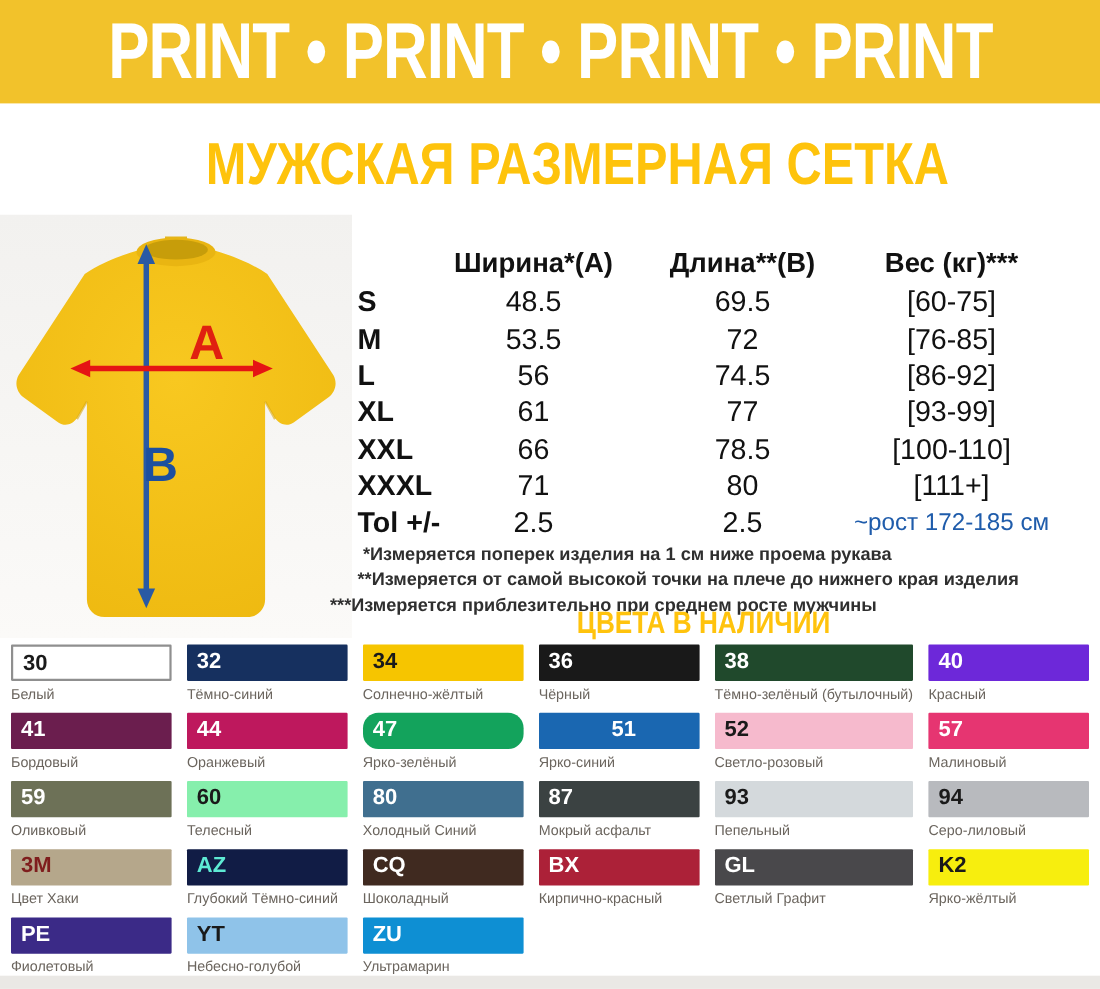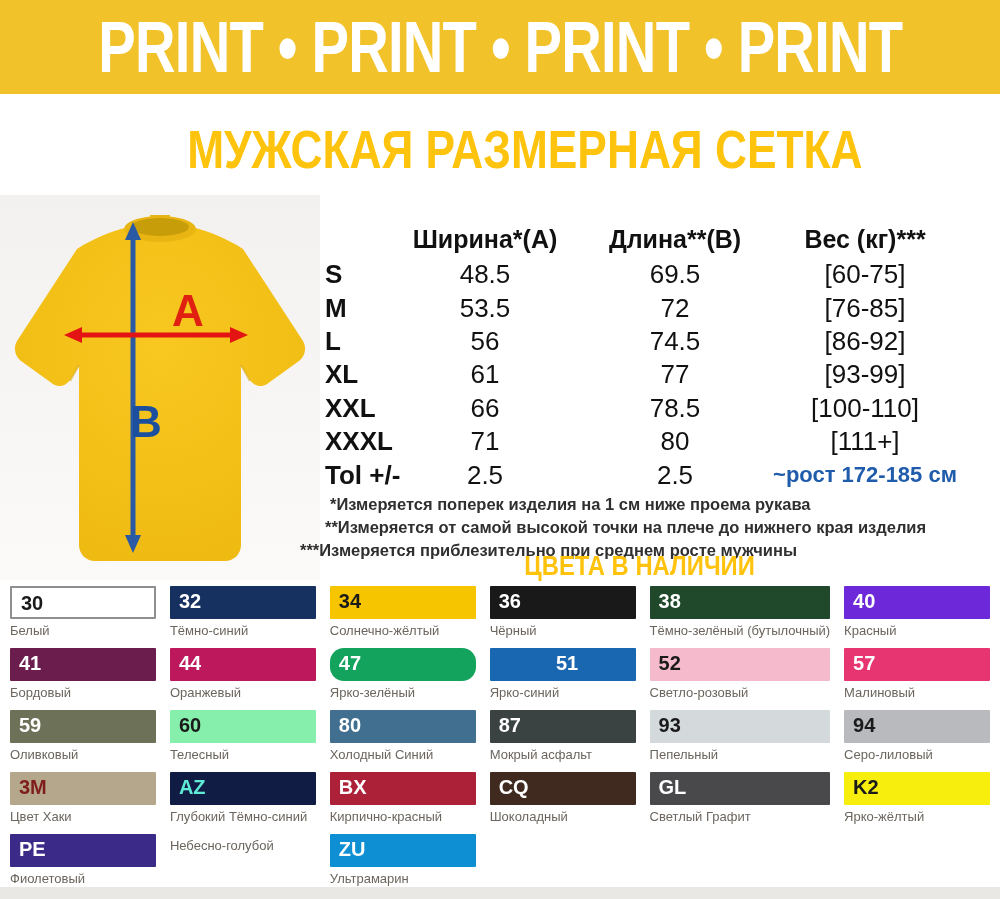--- a/index.html
+++ b/index.html
@@ -20,21 +20,21 @@
   
   .photo{position:absolute;left:0;top:195px;width:320px;height:385px;}
 
   
   .size-table{position:absolute;left:325px;top:220px;display:grid;
               grid-template-columns:85px 150px 230px 150px;color:#111;}
   .st-cell{height:33.4px;display:flex;align-items:center;justify-content:center;
            font-size:26px;white-space:nowrap;}
   .st-head{height:38px;font-weight:bold;font-size:25px;}
   .st-size{justify-content:flex-start;font-weight:bold;}
-  .weight-note{color:#1f5cab;font-weight:bold;font-size:22px;}
+  .weight-note{color:#1f5cab;font-weight:normal;font-size:22px;}
 
   
   .footnotes{position:absolute;left:290px;top:493px;width:710px;color:#2f2f2f;
              font-weight:bold;font-size:16.5px;line-height:23px;}
   .fn-1{padding-left:40px;} .fn-2{padding-left:35px;} .fn-3{padding-left:10px;}
 
   
   .colors-heading{position:absolute;left:290px;top:550px;width:700px;text-align:center;
                   color:#ffc30d;font-weight:bold;font-size:28px;white-space:nowrap;}
   .colors-heading span{display:inline-block;transform:scaleX(0.85);}
@@ -230,40 +230,41 @@
       </div>
     <div class="cell">
         <div class="sw-box" style="background: rgb(181, 167, 139); color: #7f1d1d;">3M</div>
         <div class="sw-label">Цвет Хаки</div>
       </div>
     <div class="cell">
         <div class="sw-box" style="background: rgb(17, 28, 69); color: #5eead4;">AZ</div>
         <div class="sw-label">Глубокий Тёмно-синий</div>
       </div>
     <div class="cell">
+        <div class="sw-box" style="background: rgb(64, 42, 32); color: rgb(255, 255, 255);">CQ</div>
+        <div class="sw-label">Шоколадный</div>
+      </div>
+    <div class="cell">
         <div class="sw-box" style="background: rgb(172, 33, 56); color: rgb(255, 255, 255);">BX</div>
         <div class="sw-label">Кирпично-красный</div>
       </div>
     <div class="cell">
-        <div class="sw-box" style="background: rgb(64, 42, 32); color: rgb(255, 255, 255);">CQ</div>
-        <div class="sw-label">Шоколадный</div>
-      </div>
-    <div class="cell">
         <div class="sw-box" style="background: rgb(73, 72, 75); color: rgb(255, 255, 255);">GL</div>
         <div class="sw-label">Светлый Графит</div>
       </div>
     <div class="cell">
         <div class="sw-box" style="background: rgb(247, 238, 14); color: rgb(26, 26, 26);">K2</div>
         <div class="sw-label">Ярко-жёлтый</div>
       </div>
     <div class="cell">
         <div class="sw-box" style="background: rgb(59, 42, 135); color: rgb(255, 255, 255);">PE</div>
         <div class="sw-label">Фиолетовый</div>
       </div>
     <div class="cell">
+        <div class="sw-box" style="background: rgb(143, 195, 233); color: rgb(26, 26, 26);">YT</div>
         <div class="sw-label">Небесно-голубой</div>
       </div>
     <div class="cell">
         <div class="sw-box" style="background: rgb(14, 143, 211); color: rgb(255, 255, 255);">ZU</div>
         <div class="sw-label">Ультрамарин</div>
       </div>
   </div>
 
   <div class="footer-strip"></div>
 </div>

